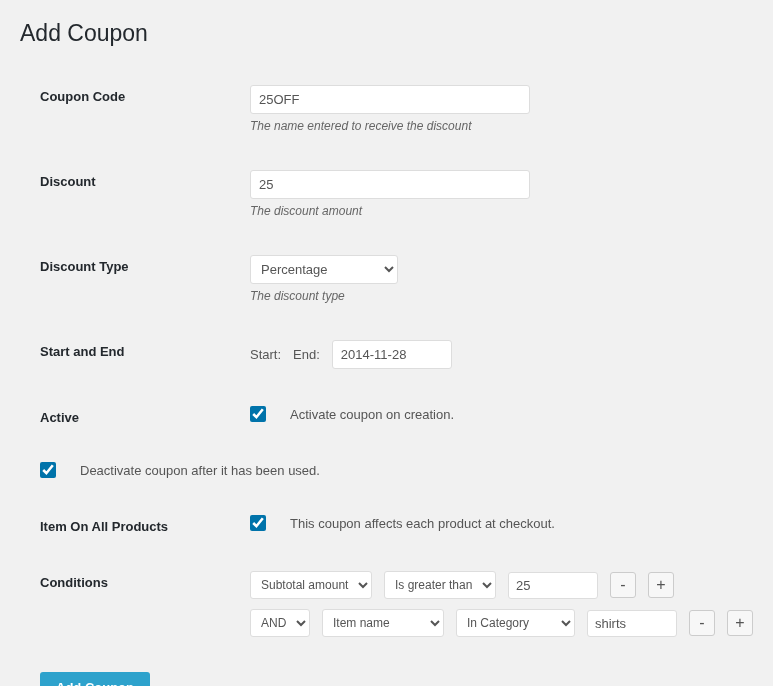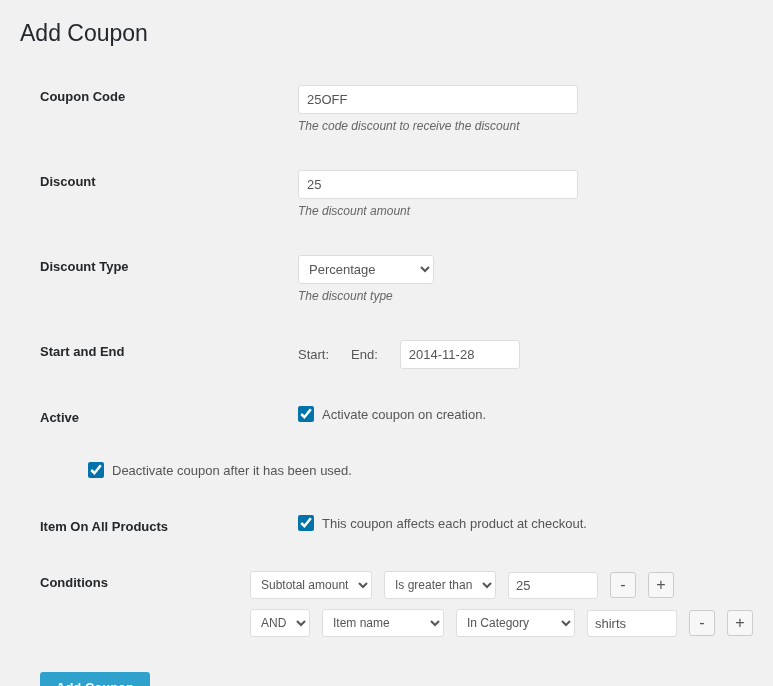--- a/index.html
+++ b/index.html
@@ -27,21 +27,20 @@
     .form-label {
       width: 210px;
       flex-shrink: 0;
       font-weight: 600;
       font-size: 13px;
       padding-top: 4px;
       color: #23282d;
     }
     .form-field {
       flex: 1;
-      margin-left: 48px;
     }
     .form-field input[type="text"] {
       width: 280px;
       padding: 6px 8px;
       border: 1px solid #ddd;
       border-radius: 3px;
       font-size: 13px;
       color: #555;
       background: #fff;
       display: block;
@@ -67,38 +66,38 @@
       border: 1px solid #ddd;
       border-radius: 3px;
       font-size: 13px;
       color: #555;
       background: #fff;
       cursor: pointer;
     }
     .date-row {
       display: flex;
       align-items: center;
-      gap: 22px;
+      gap: 12px;
     }
     .date-row label {
       font-size: 13px;
       color: #555;
     }
     .date-row input[type="text"] {
       width: 120px;
       padding: 6px 8px;
       border: 1px solid #ddd;
       border-radius: 3px;
       font-size: 13px;
       color: #555;
     }
     .checkbox-row {
       display: flex;
       align-items: center;
-      gap: 8px;
+      gap: 24px;
     }
     .checkbox-row input[type="checkbox"] {
       width: 16px;
       height: 16px;
       cursor: pointer;
       accent-color: #0073aa;
     }
     .checkbox-row label {
       font-size: 13px;
       color: #555;
@@ -165,35 +164,35 @@
       cursor: pointer;
       margin: 16px 20px;
     }
     .discount-select-wrapper {
       position: relative;
       display: inline-block;
     }
     .discount-select-wrapper select {
       padding-right: 40px;
       appearance: auto;
-      width: 136px;
+      width: 148px;
     }
   </style>
 </head>
 <body>
 
 <h1>Add Coupon</h1>
 
 <div>
 
   <div class="form-row">
     <div class="form-label">Coupon Code</div>
     <div class="form-field">
       <input type="text" value="25OFF" style="">
-      <div class="form-hint">The code discount to receive the discount</div>
+      <div class="form-hint">The name entered to receive the discount</div>
     </div>
   </div>
 
   <div class="form-row">
     <div class="form-label">Discount</div>
     <div class="form-field">
       <input type="number" value="25" style="">
       <div class="form-hint">The discount amount</div>
     </div>
   </div>

